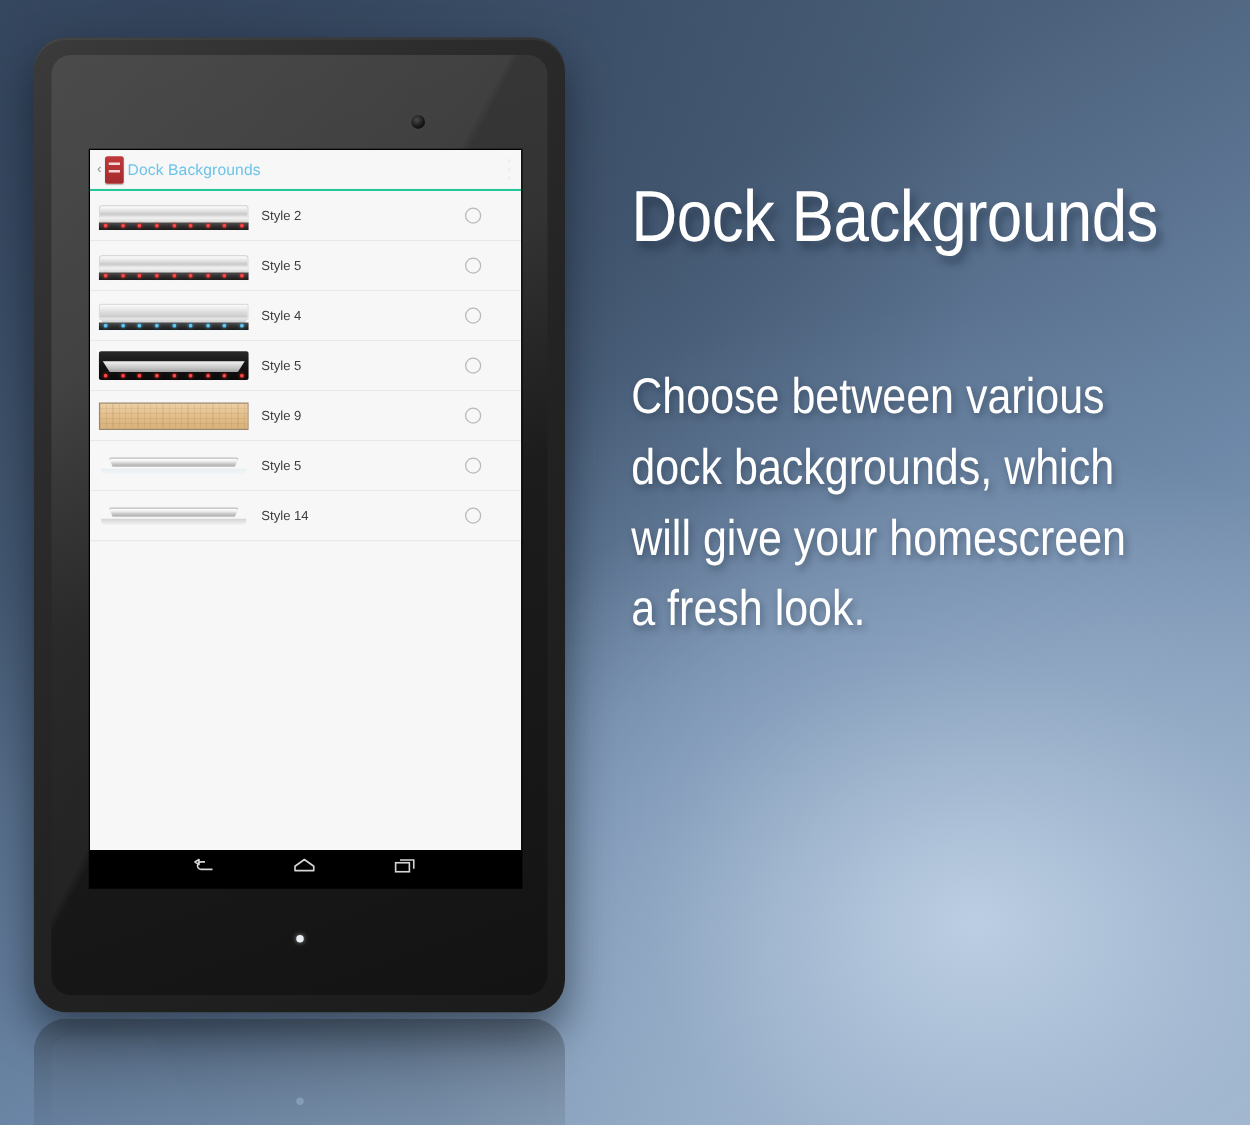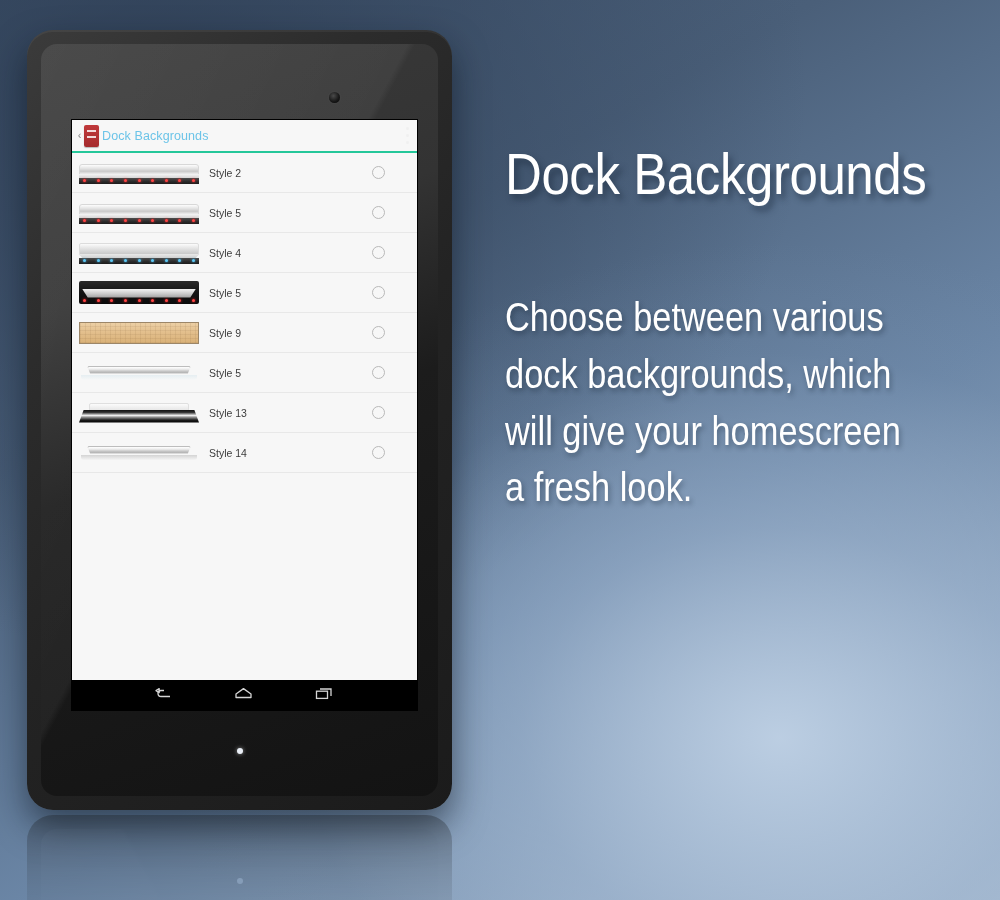--- a/index.html
+++ b/index.html
@@ -580,28 +580,20 @@
               <div class="style-row">
                 <span class="thumb">
                   <span class="sh rail"></span>
                   <span class="sh rail-shadow soft"></span>
                 </span>
                 <span class="style-label">Style 5</span>
                 <span class="radio"></span>
               </div>
               <div class="style-row">
                 <span class="thumb">
-                  <span class="sh glossy-light-plate"></span>
-                  <span class="sh glossy-light-bar"></span>
-                </span>
-                <span class="style-label">Style 13</span>
-                <span class="radio"></span>
-              </div>
-              <div class="style-row">
-                <span class="thumb">
                   <span class="sh rail"></span>
                   <span class="sh rail-shadow"></span>
                 </span>
                 <span class="style-label">Style 14</span>
                 <span class="radio"></span>
               </div>
             </div>
         </div>
 
         <div class="navbar">

